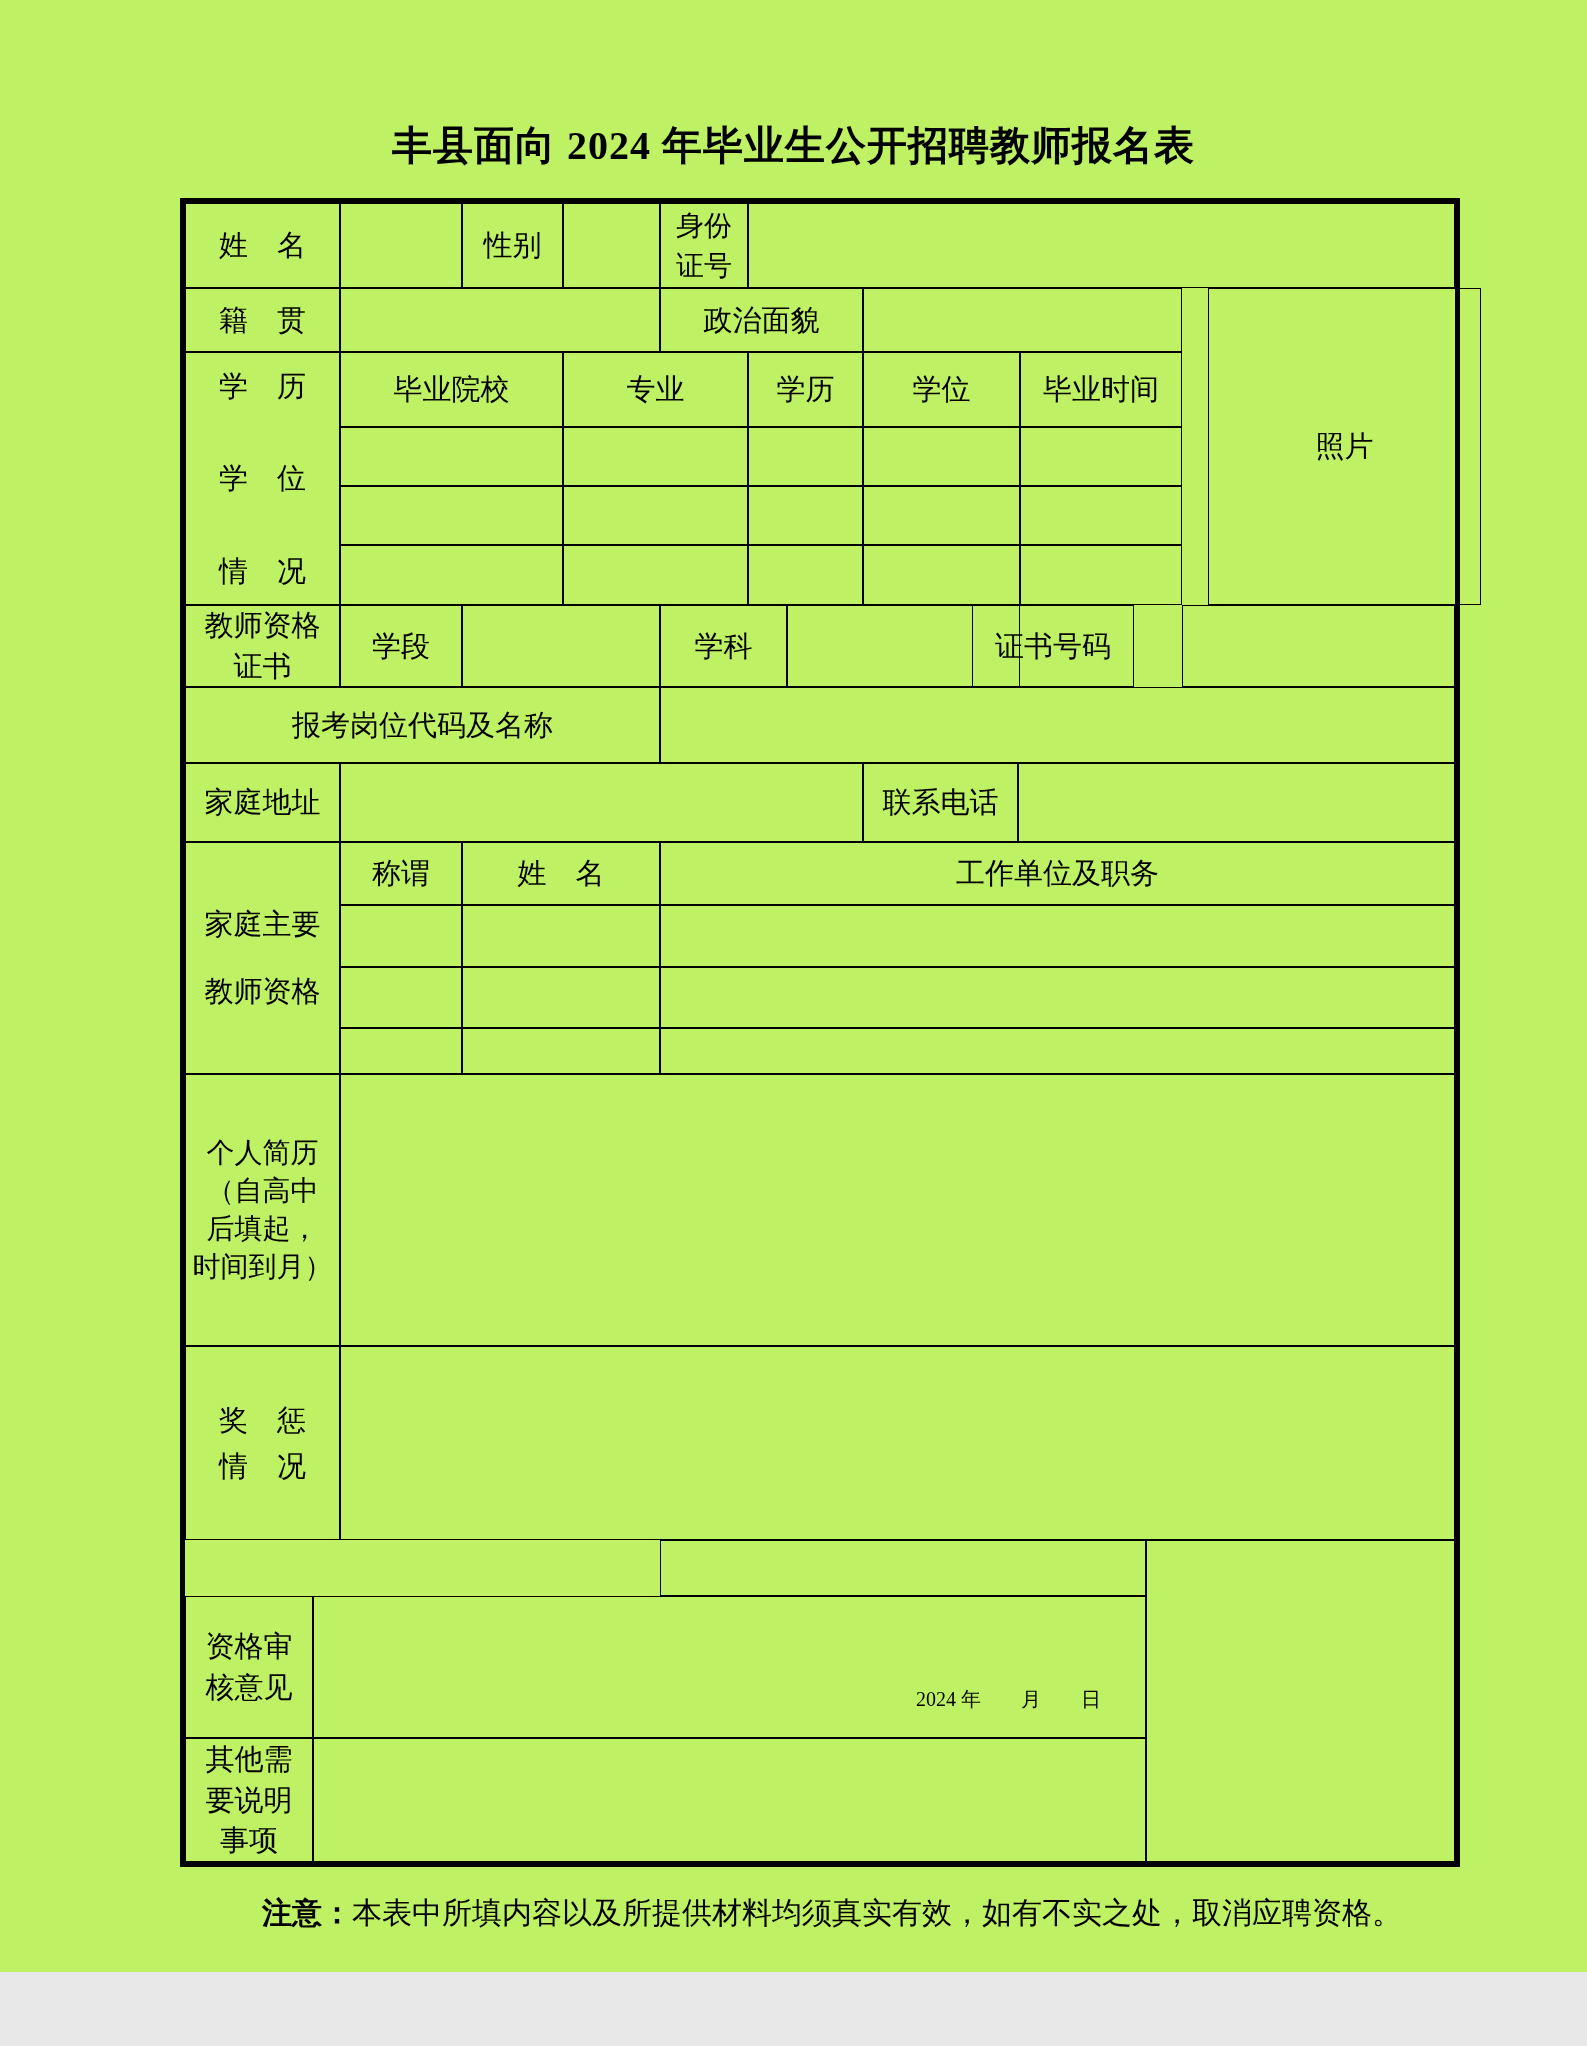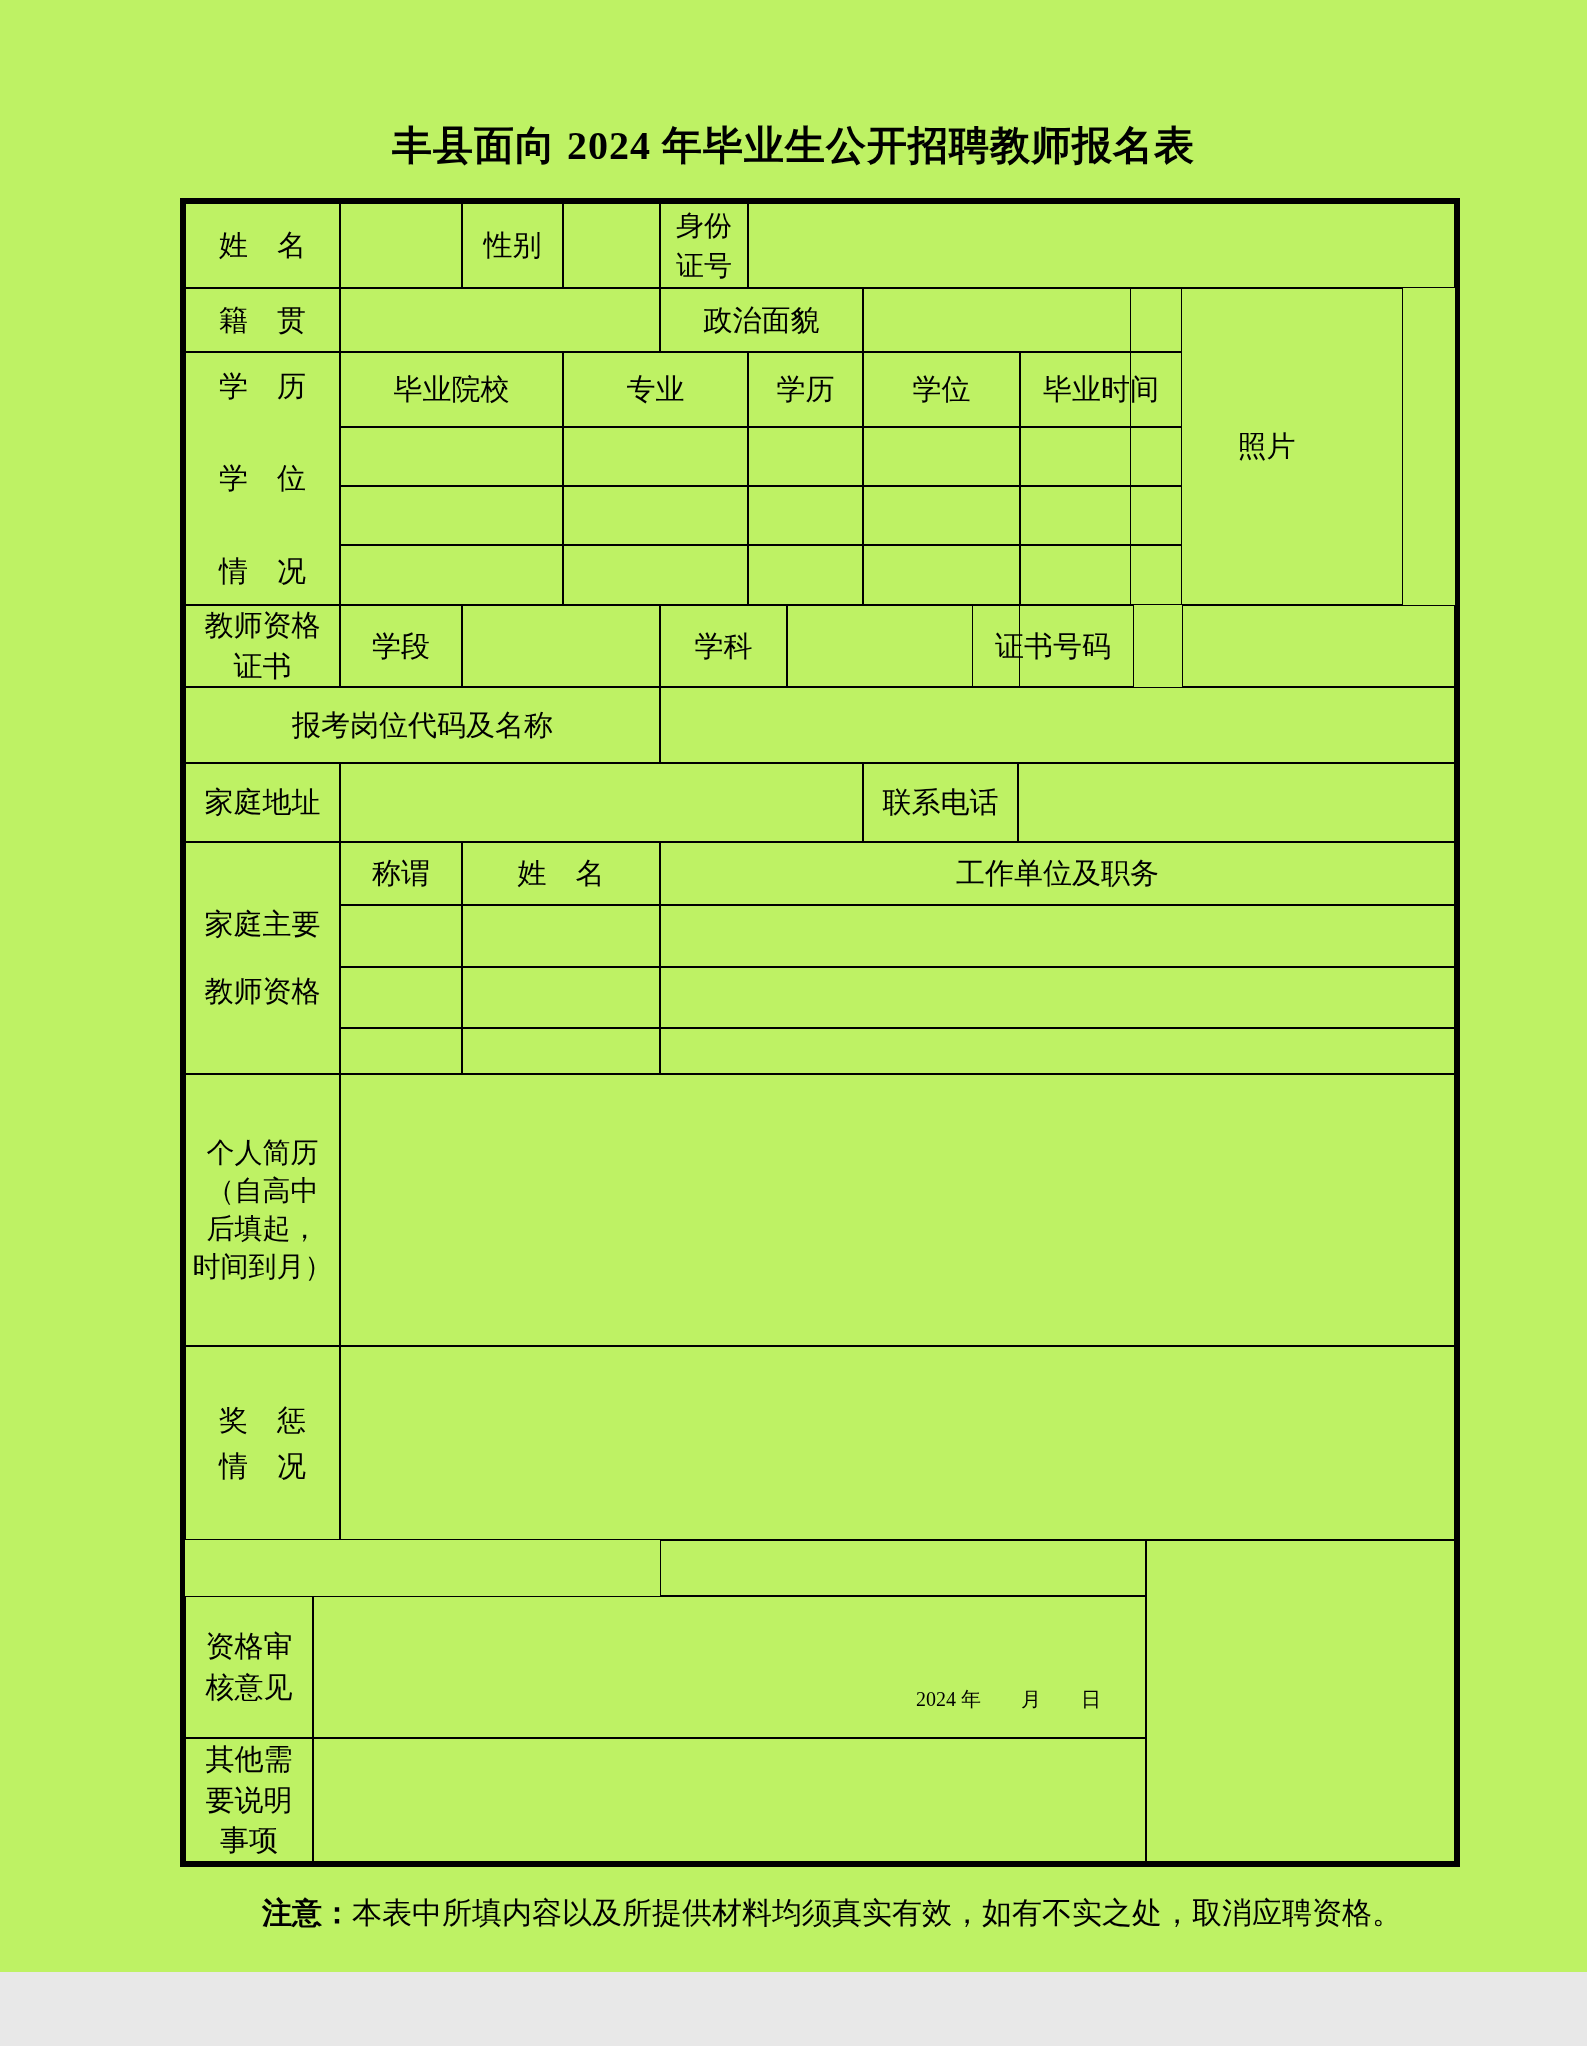--- a/index.html
+++ b/index.html
@@ -65,21 +65,21 @@
   <div class="c" style="left:462px;top:203px;width:101px;height:85px">性别</div>
   <div class="c" style="left:563px;top:203px;width:97px;height:85px"></div>
   <div class="c fs28" style="left:660px;top:203px;width:88px;height:85px">身份
 证号</div>
   <div class="c" style="left:748px;top:203px;width:707px;height:85px"></div>
 
   <div class="c" style="left:185px;top:288px;width:155px;height:64px">籍　贯</div>
   <div class="c" style="left:340px;top:288px;width:320px;height:64px"></div>
   <div class="c" style="left:660px;top:288px;width:203px;height:64px">政治面貌</div>
   <div class="c" style="left:863px;top:288px;width:319px;height:64px"></div>
-  <div class="c" style="left:1130px;top:288px;width:273px;height:317px">照片</div>
+  <div class="c" style="left:1208px;top:288px;width:273px;height:317px">照片</div>
 
   <div class="c lh16" style="left:185px;top:352px;width:155px;height:253px">学　历
 
 学　位
 
 情　况</div>
   <div class="c" style="left:340px;top:352px;width:223px;height:75px">毕业院校</div>
   <div class="c" style="left:563px;top:352px;width:185px;height:75px">专业</div>
   <div class="c" style="left:748px;top:352px;width:115px;height:75px">学历</div>
   <div class="c" style="left:863px;top:352px;width:157px;height:75px">学位</div>

